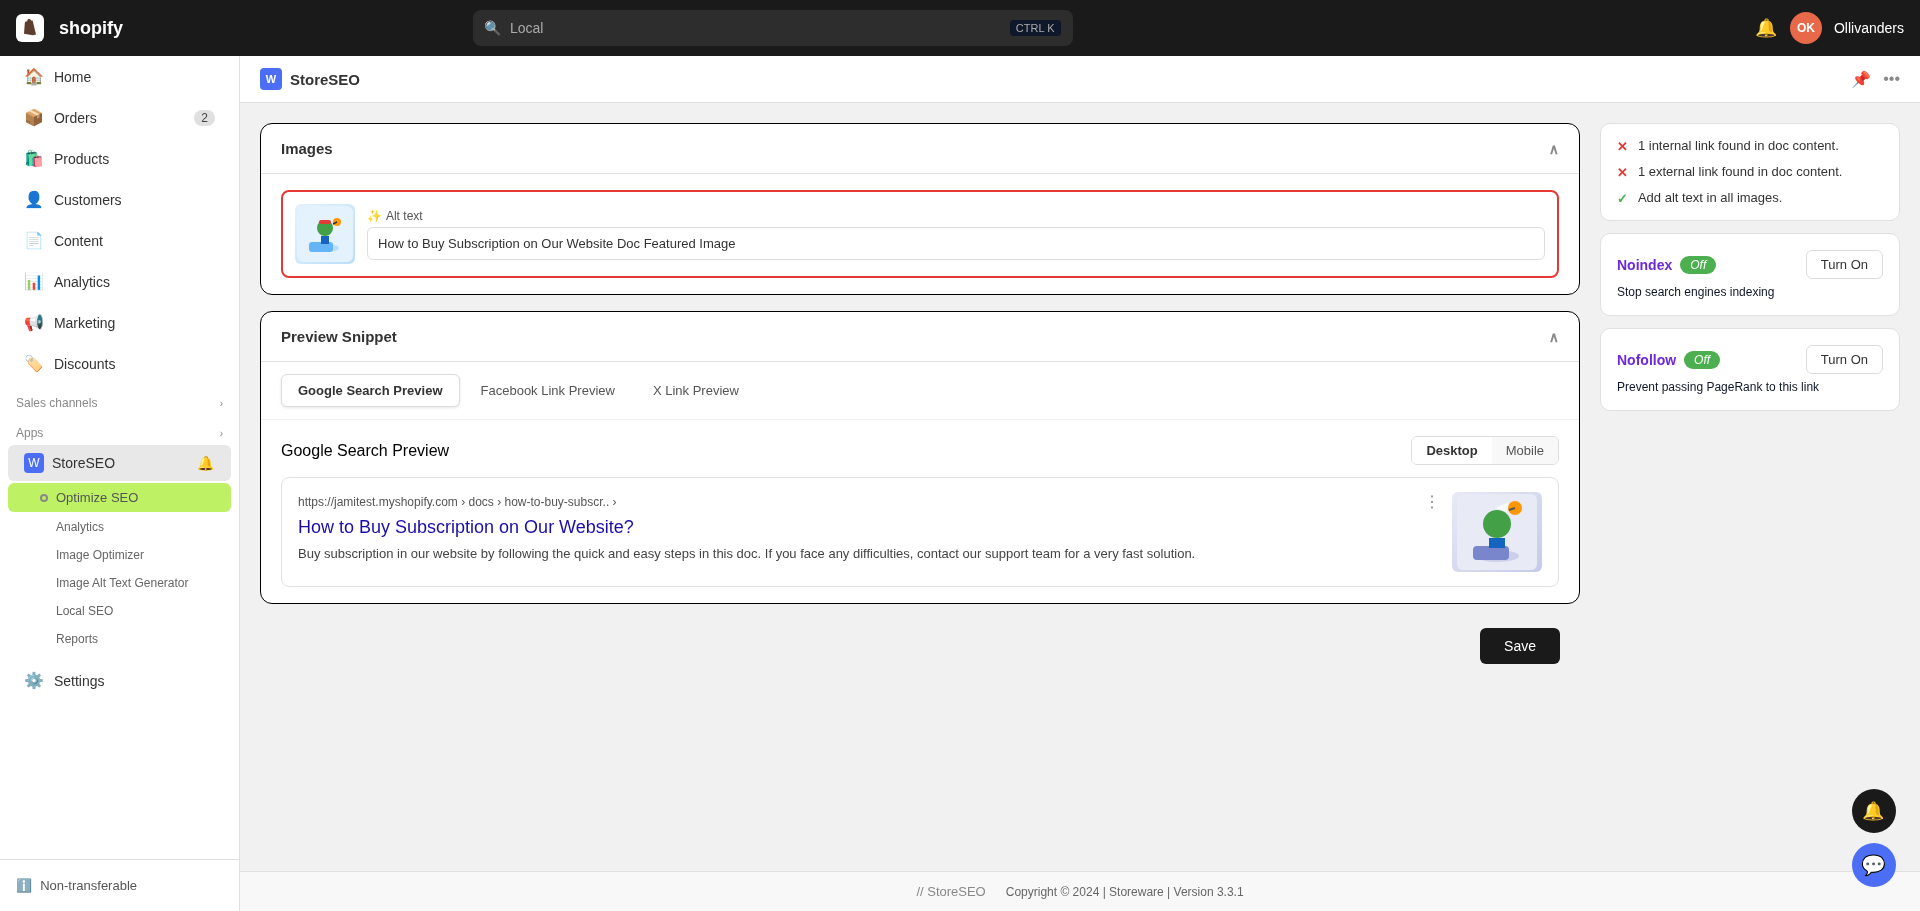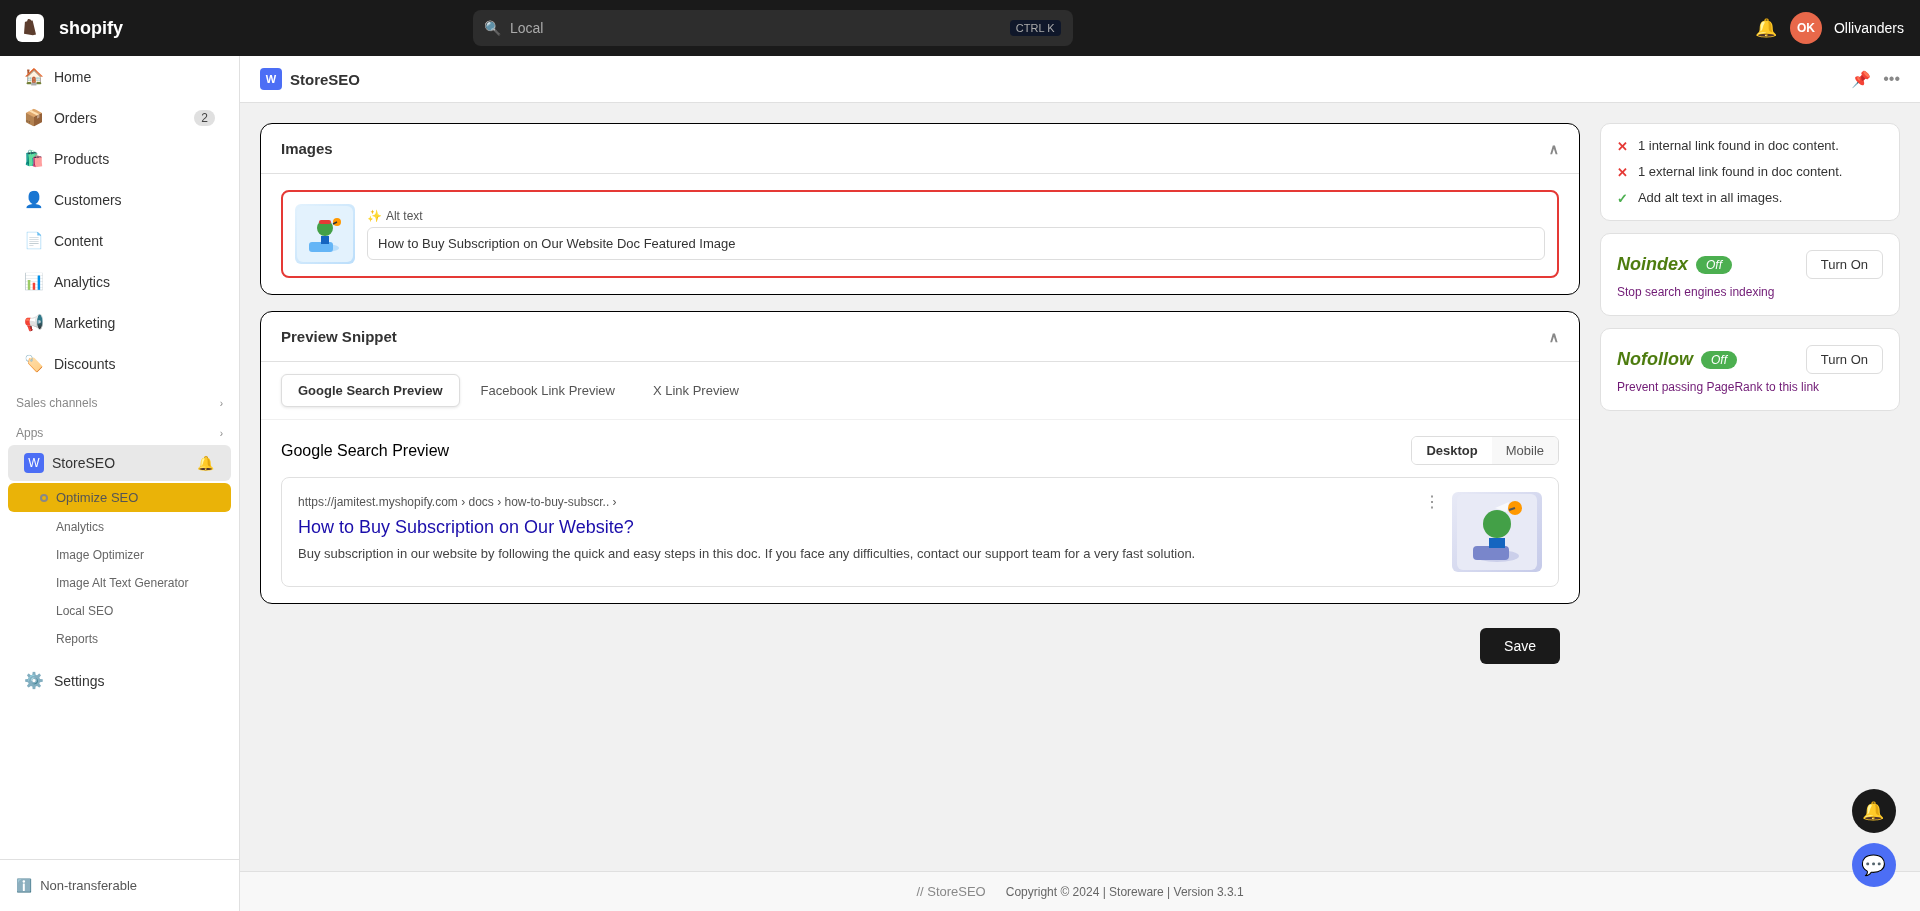--- a/index.html
+++ b/index.html
@@ -61,21 +61,21 @@
       display: flex; align-items: center; gap: 8px; padding: 8px 16px; font-size: 14px; color: #333; cursor: pointer; background: #e8e8e8; border-radius: 6px; margin: 1px 8px;
     }
     .sidebar-app-icon {
       width: 20px; height: 20px; background: #4c6ef5; border-radius: 4px;
       display: flex; align-items: center; justify-content: center; font-size: 12px; color: white;
     }
     .sidebar-bell { margin-left: auto; font-size: 14px; color: #888; }
     .sidebar-child-item {
       display: flex; align-items: center; gap: 8px; padding: 7px 16px 7px 32px; font-size: 13px; color: #555; cursor: pointer; margin: 1px 8px; border-radius: 6px; font-weight: 500;
     }
-    .sidebar-child-item.active { background: #eab308; text-align: center; }
+    .sidebar-child-item.active { background: #bef264; text-align: center; }
     .sidebar-child-dot { width: 8px; height: 8px; border-radius: 50%; border: 2px solid #888; }
     .sidebar-grandchild {
       padding: 6px 16px 6px 48px; font-size: 12px; color: #666; cursor: pointer; margin: 1px 8px; border-radius: 6px;
     }
     .sidebar-bottom { margin-top: auto; border-top: 1px solid #e0e0e0; padding: 8px 0; }
     .non-transferable {
       display: flex; align-items: center; gap: 8px; padding: 10px 16px; font-size: 13px; color: #555;
     }
 
     
@@ -158,28 +158,28 @@
     .info-item {
       display: flex; align-items: flex-start; gap: 10px; font-size: 13px; color: #333;
     }
     .check-icon { color: #4caf50; font-weight: bold; margin-top: 1px; }
     .cross-icon { color: #e53935; font-weight: bold; margin-top: 1px; }
 
     .seo-card {
       background: #fff; border-radius: 10px; border: 1px solid #e0e0e0; padding: 16px;
     }
     .seo-card-header { display: flex; align-items: center; justify-content: space-between; margin-bottom: 6px; }
-    .seo-card-title { font-size: 18px; font-weight: 600; color: #4d7c0f; font-style: italic; }
+    .seo-card-title { font-size: 14px; font-weight: 600; color: #6d28d9; }
     .badge-off {
       background: #4caf50; color: white; border-radius: 12px; padding: 2px 10px; font-size: 12px; font-weight: 500; font-style: italic;
     }
     .turn-on-btn {
       border: 1px solid #ddd; border-radius: 6px; padding: 6px 14px; font-size: 13px; background: #fff; cursor: pointer; color: #333; font-weight: 500;
     }
-    .seo-card-desc { font-size: 12px; color: #701a75; }
+    .seo-card-desc { font-size: 12px; color: #0f172a; }
     .info-section {
       background: #fff; border-radius: 10px; border: 1px solid #e0e0e0; padding: 14px 16px; display: flex; flex-direction: column; gap: 10px;
     }
 
     
     .save-area { display: flex; justify-content: flex-end; padding: 8px 20px; }
     .save-btn {
       background: #1a1a1a; color: white; border: none; border-radius: 6px; padding: 10px 24px; font-size: 14px; font-weight: 500; cursor: pointer;
     }
 

